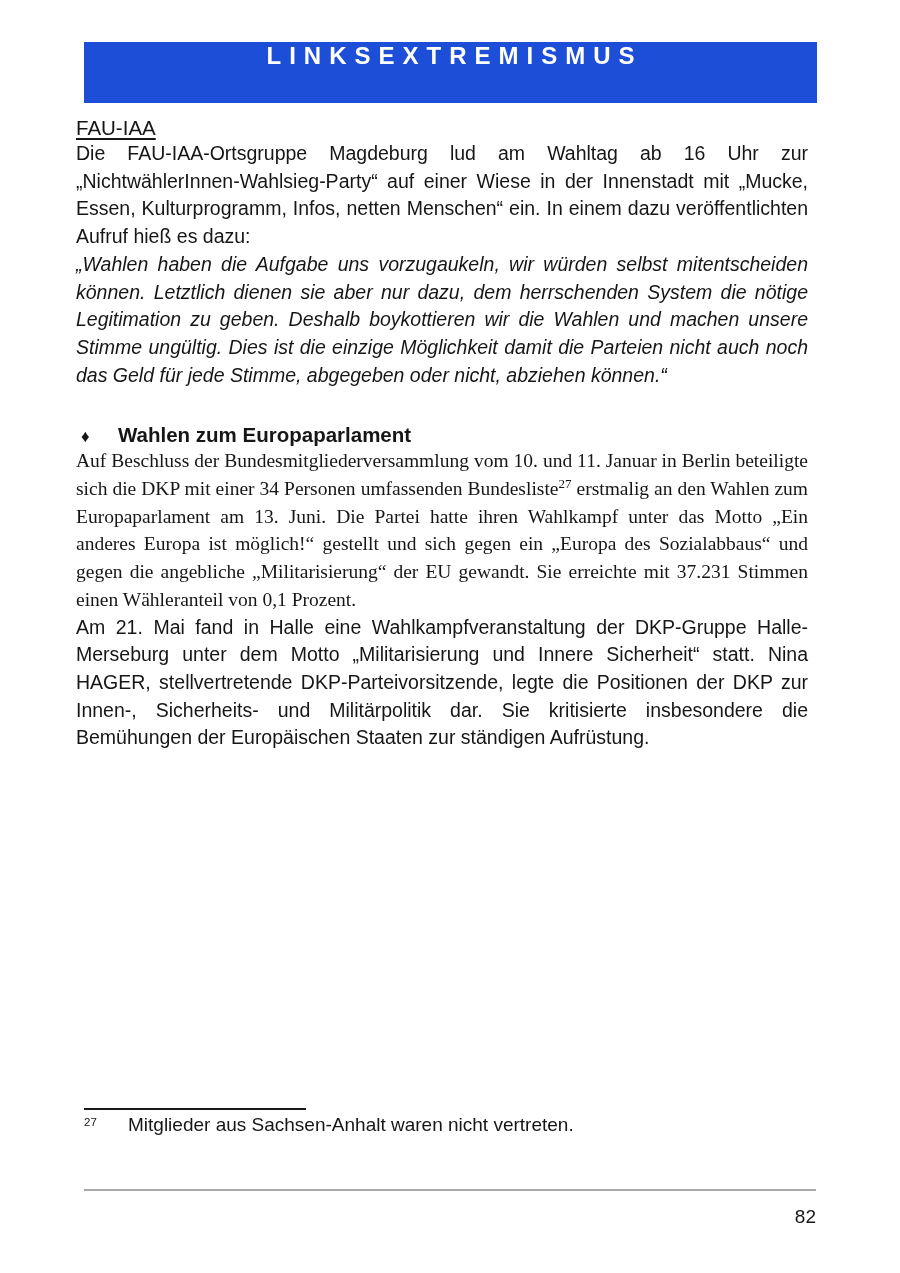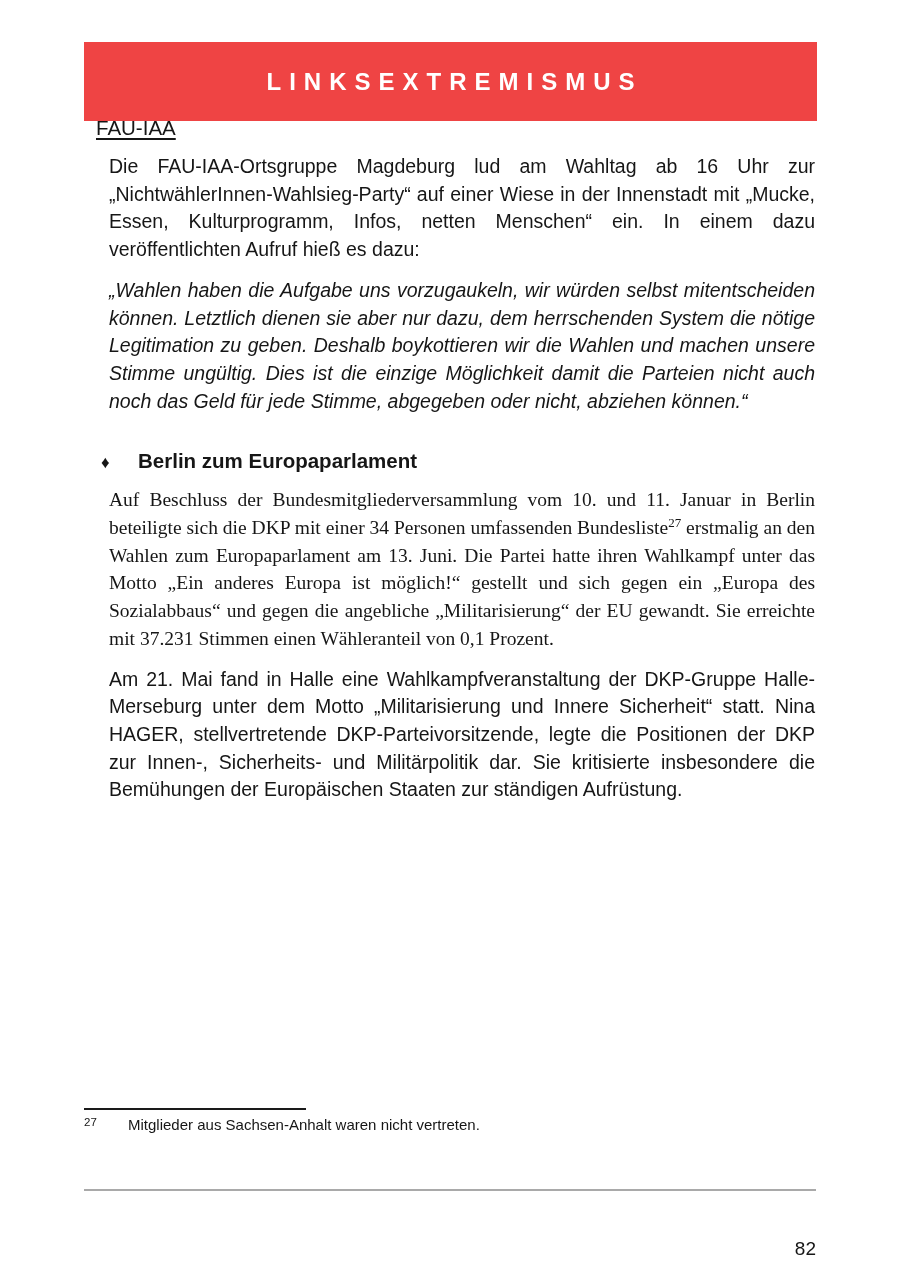--- a/index.html
+++ b/index.html
@@ -4,85 +4,85 @@
 <style>
   html, body { margin: 0; padding: 0; background: #ffffff; }
   body {
     width: 900px; height: 1273px;
     font-family: "Liberation Sans", sans-serif;
     color: #161616;
   }
   .page { position: relative; width: 900px; height: 1273px; overflow: hidden; background: #ffffff; }
 
   .banner {
-    position: absolute; left: 84px; top: 42px; width: 733px; height: 79px;
-    background: #ef4444;
-    display: flex; align-items: center; justify-content: center;
+    position: absolute; left: 84px; top: 42px; width: 733px; height: 61px;
+    background: #1d4ed8;
+    display: flex; align-items: flex-start; justify-content: center;
   }
   .banner-title {
     color: #ffffff; font-weight: bold; font-size: 24px;
     letter-spacing: 8px; padding-left: 8px; 
     white-space: nowrap;
   }
 
-  .content { position: absolute; left: 96px; top: 116px; width: 732px; }
+  .content { position: absolute; left: 76px; top: 116px; width: 732px; }
 
   .section-heading {
     font-size: 20.5px; font-weight: normal;
     text-decoration: underline; text-underline-offset: 3px;
     margin: 0;
   }
 
   p.body-par {
     font-size: 19.5px; line-height: 27.7px;
-    text-align: justify; margin: 13px;
+    text-align: justify; margin: 0;
   }
   .p1 { margin-top: 37px; }
   .quote-block { margin: 27px 0 0 86px; font-style: italic; }
   .p2 { margin-top: 31px; font-family: Liberation Serif, serif; }
   .p3 { margin-top: 29px; }
 
   .subheading {
     margin-top: 34px;
     display: flex; align-items: baseline;
     font-weight: bold; font-size: 20.5px;
   }
   .diamond { font-size: 17px; width: 37px; flex: 0 0 37px; padding-left: 5px; font-weight: normal; }
 
   sup.fn-ref { font-size: 13px; line-height: 0; vertical-align: super; }
 
   .footnote-area { position: absolute; left: 84px; top: 1108px; width: 732px; }
   .footnote-sep { width: 222px; border-top: 2px solid #1a1a1a; height: 0; margin-bottom: 5px; }
   .footnote-row { display: flex; align-items: flex-start; }
   .footnote-num { font-size: 11.5px; padding-top: 1px; width: 44px; flex: 0 0 44px; }
-  .footnote-text { font-size: 15px; line-height: 19px; }
+  .footnote-text { font-size: 19px; line-height: 19px; }
 
   .footer-rule { position: absolute; left: 84px; width: 732px; top: 1189px; border-top: 2px solid #a9a9a9; height: 0; }
-  .page-number { position: absolute; right: 84px; top: 1206px; font-size: 19px; margin-top: 32px; }
+  .page-number { position: absolute; right: 84px; top: 1206px; font-size: 19px; }
 </style>
 </head>
 <body>
 
 <div class="page">
 
   <div class="banner">
     <span class="banner-title">LINKSEXTREMISMUS</span>
   </div>
 
   <div class="content">
 
     <h2 class="section-heading">FAU-IAA</h2>
 
     <p class="body-par p1">Die FAU-IAA-Ortsgruppe Magdeburg lud am Wahltag ab 16 Uhr zur „NichtwählerInnen-Wahlsieg-Party“ auf einer Wiese in der Innenstadt mit „Mucke, Essen, Kulturprogramm, Infos, netten Menschen“ ein. In einem dazu veröffentlichten Aufruf hieß es dazu:</p>
 
     <p class="body-par quote-block">„Wahlen haben die Aufgabe uns vorzugaukeln, wir würden selbst mitentscheiden können. Letztlich dienen sie aber nur dazu, dem herrschenden System die nötige Legitimation zu geben. Deshalb boykottieren wir die Wahlen und machen unsere Stimme ungültig. Dies ist die einzige Möglichkeit damit die Parteien nicht auch noch das Geld für jede Stimme, abgegeben oder nicht, abziehen können.“</p>
 
     <div class="subheading">
       <span class="diamond">♦</span>
-      <span>Berlin zum Europaparlament</span>
+      <span>Wahlen zum Europaparlament</span>
     </div>
 
     <p class="body-par p2"><span>Auf Beschluss der Bundesmitgliederversammlung vom 10. und 11. Januar in Berlin beteiligte sich die DKP mit einer 34 Personen umfassenden Bundesliste</span><sup class="fn-ref">27</sup><span> erstmalig an den Wahlen zum Europaparlament am 13. Juni. Die Partei hatte ihren Wahlkampf unter das Motto „Ein anderes Europa ist möglich!“ gestellt und sich gegen ein „Europa des Sozialabbaus“ und gegen die angebliche „Militarisierung“ der EU gewandt. Sie erreichte mit 37.231 Stimmen einen Wähleranteil von 0,1 Prozent.</span></p>
 
     <p class="body-par p3">Am 21. Mai fand in Halle eine Wahlkampfveranstaltung der DKP-Gruppe Halle-Merseburg unter dem Motto „Militarisierung und Innere Sicherheit“ statt. Nina HAGER, stellvertretende DKP-Parteivorsitzende, legte die Positionen der DKP zur Innen-, Sicherheits- und Militärpolitik dar. Sie kritisierte insbesondere die Bemühungen der Europäischen Staaten zur ständigen Aufrüstung.</p>
 
   </div>
 
   <div class="footnote-area">
     <div class="footnote-sep"></div>

